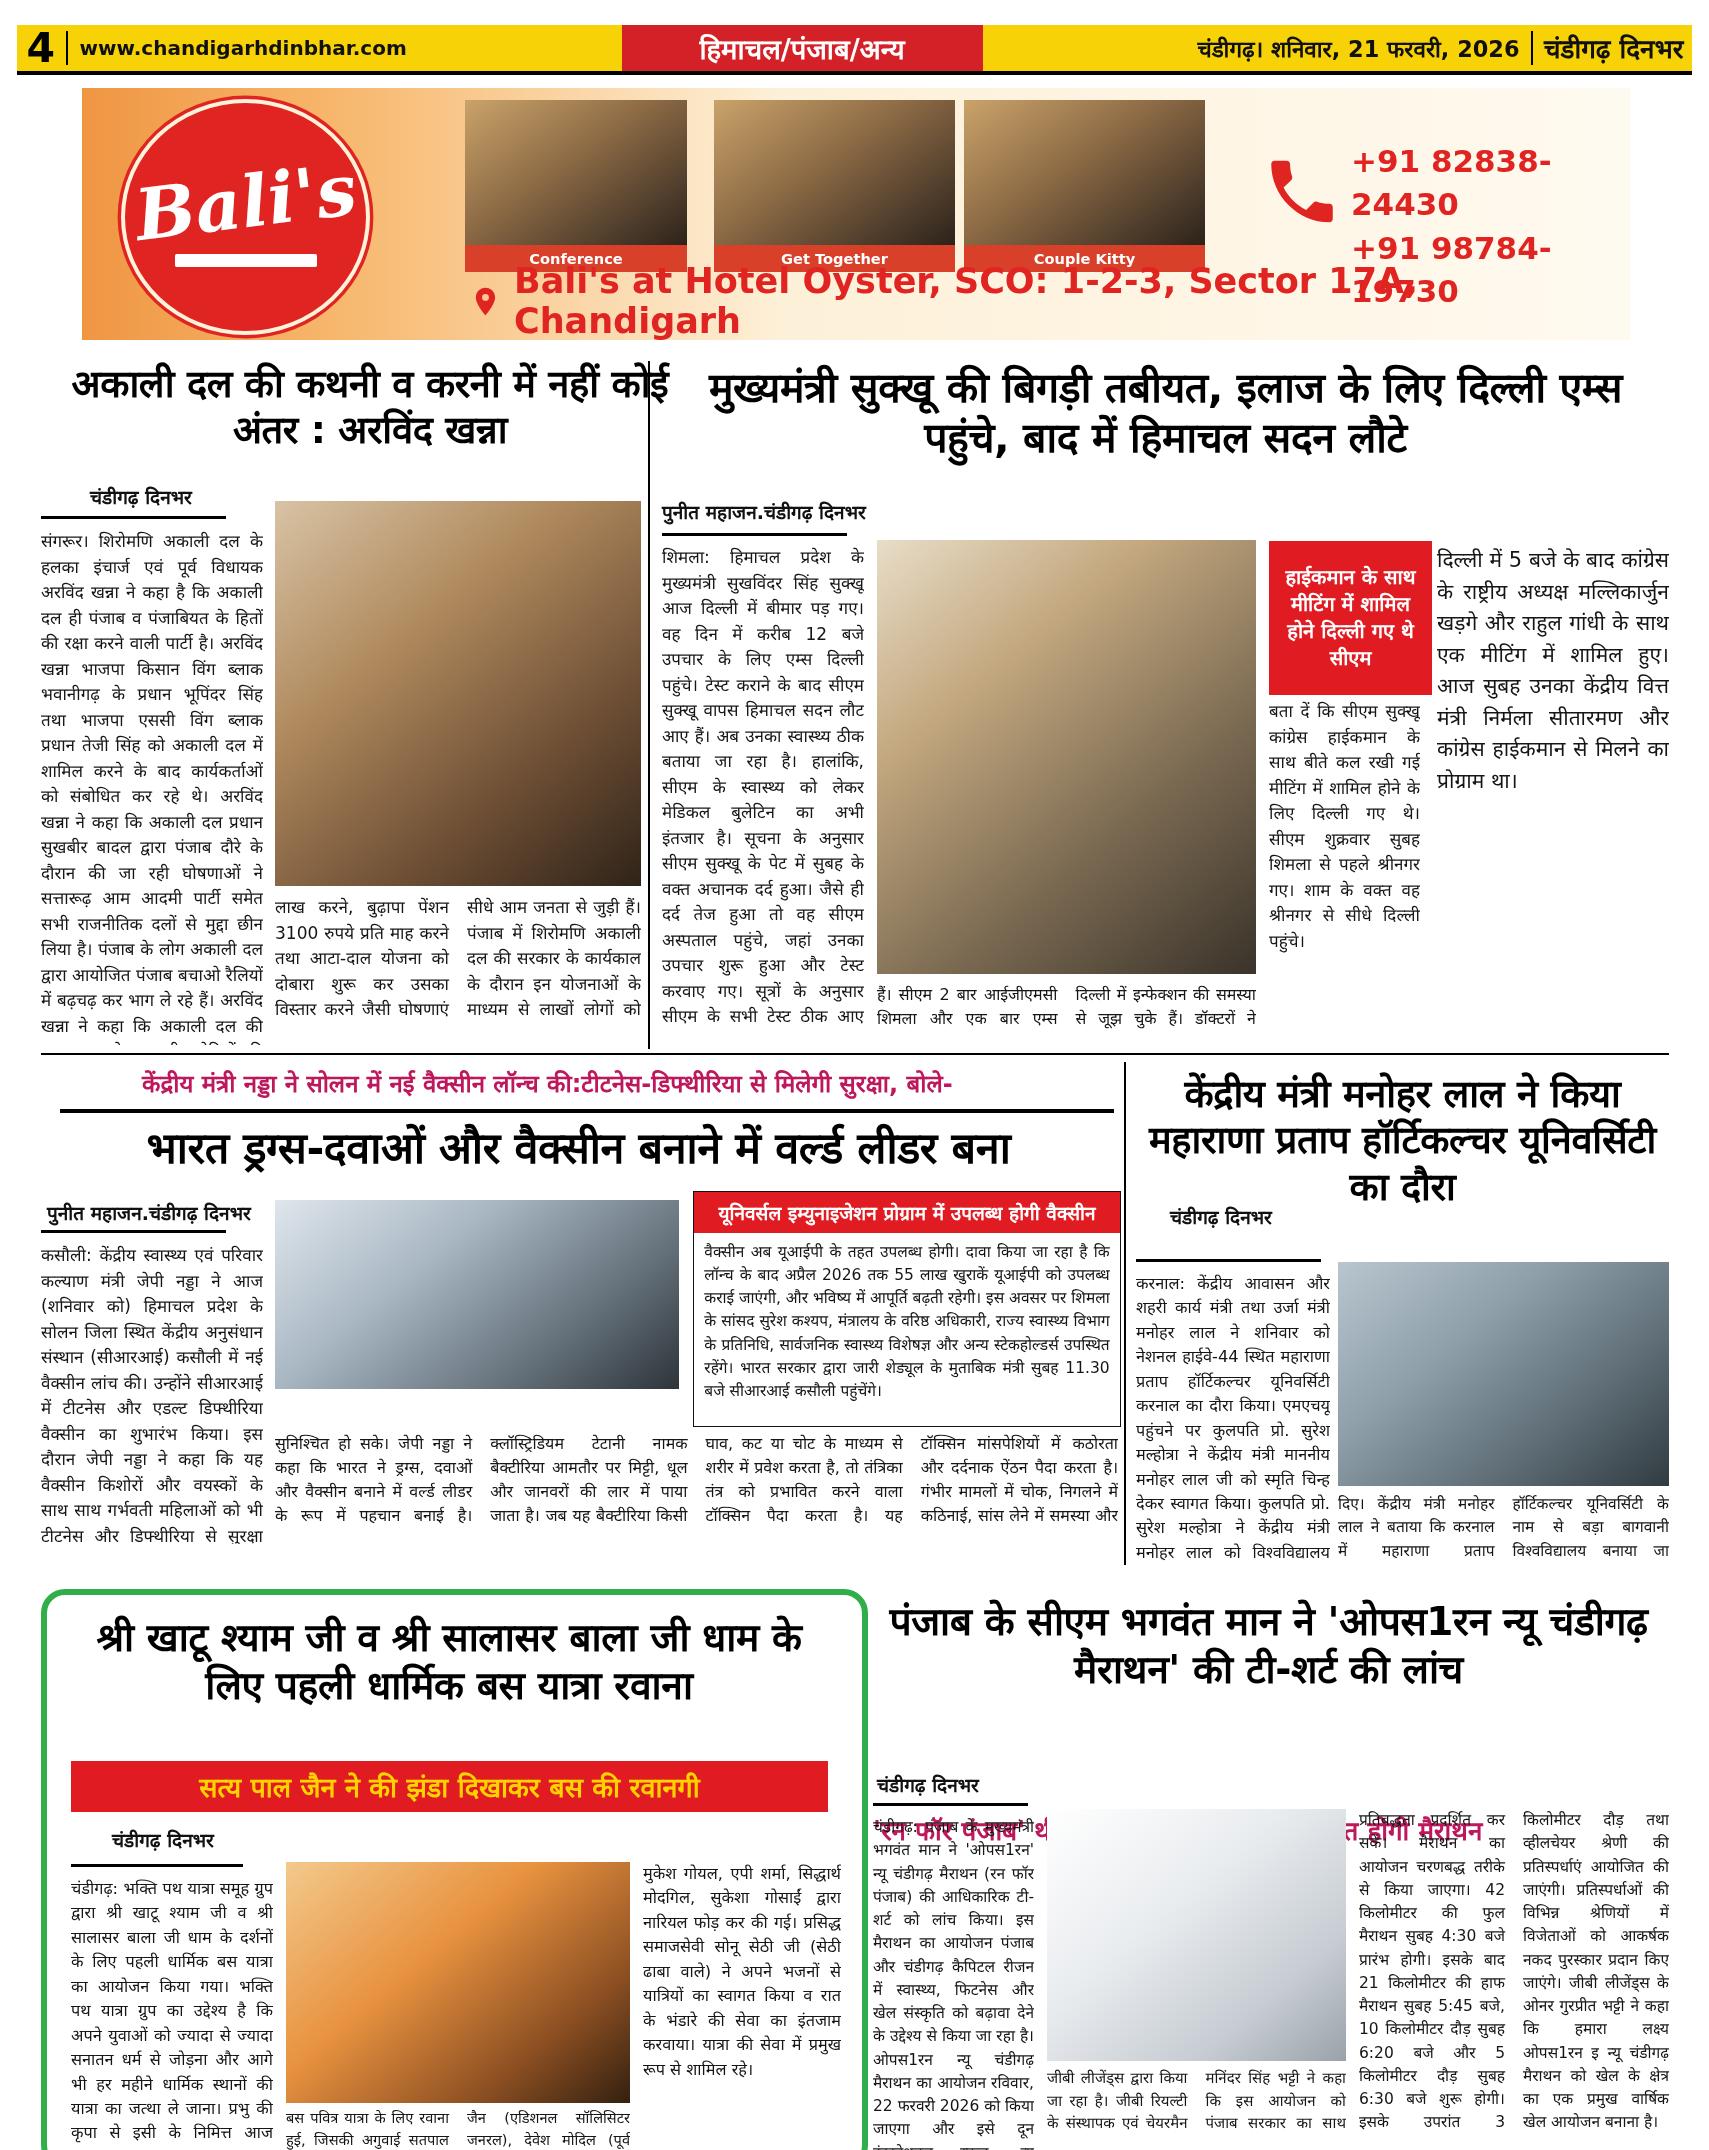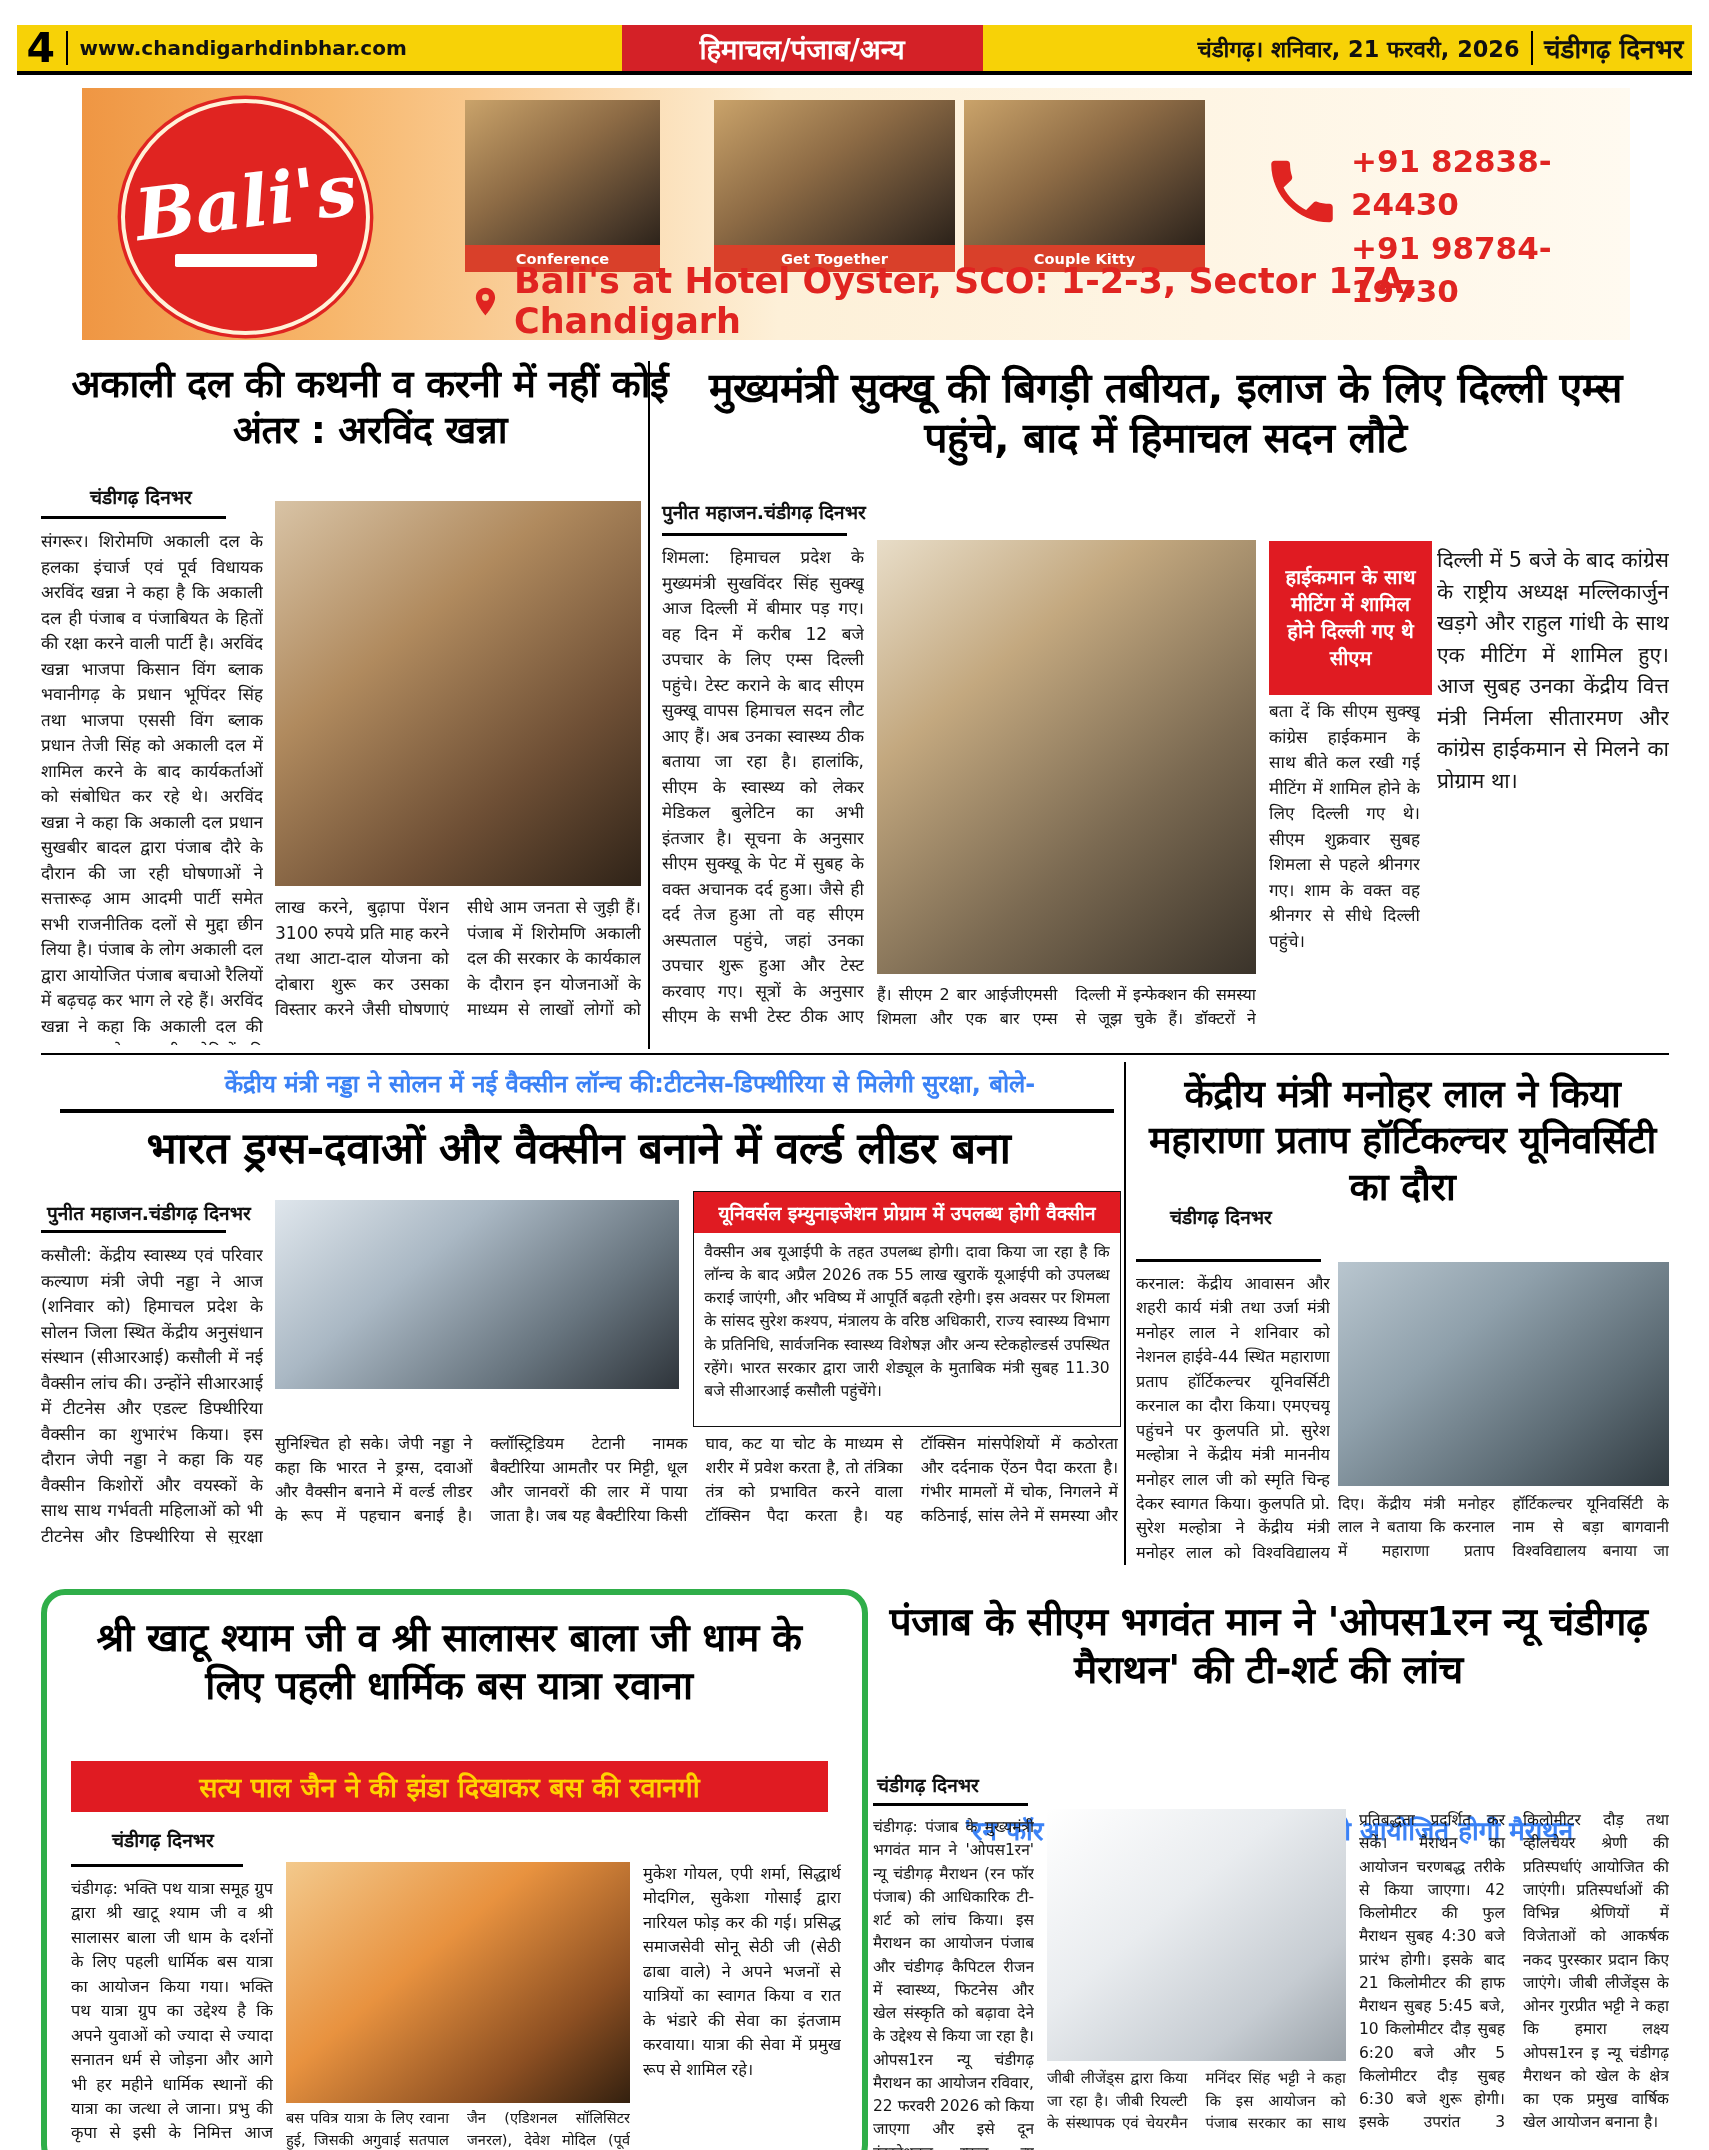--- a/index.html
+++ b/index.html
@@ -24,21 +24,21 @@
   .adlogo .script{font-family:"DejaVu Serif",serif;font-style:italic;font-weight:700;
           color:#fff;font-size:71px;transform:rotate(-7deg);line-height:1;}
   .adlogo .mini{background:#fff;height:13px;width:142px;margin-top:16.3px;border-radius:1.7px;}
   .adthumb{background:linear-gradient(145deg,#caa36a 0%,#8d6b45 40%,#4b3a2a 75%,#1d1712 100%);}
   .adthumb .lbl{position:absolute;left:0;right:0;bottom:0;height:27.5px;background:#d9402a;
         color:#fff;font-size:14.6px;font-weight:700;display:flex;align-items:center;justify-content:center;}
   .phones{color:#e02421;font-weight:800;font-size:31px;line-height:1.4;text-align:left;}
   .adaddr{color:#e02421;font-weight:800;font-size:35px;}
   
   .headline{font-weight:800;color:#000;text-align:center;line-height:1.22;letter-spacing:-0.4px;}
-  .kicker{font-weight:700;color:#3b82f6;text-align:center;}
+  .kicker{font-weight:700;color:#be185d;text-align:left;}
   .byline{font-weight:700;font-size:19px;}
   .rule{background:#000;height:3.4px;}
   .vrule{background:#000;width:1.7px;}
   .body{font-size:17px;line-height:1.5;text-align:justify;color:#151515;overflow:hidden;}
   .cols2{column-count:2;column-gap:18px;}
   .cols4{column-count:4;column-gap:18px;}
   .redbox-title{background:#e01b22;color:#fff;font-weight:800;text-align:center;
         display:flex;align-items:center;justify-content:center;}
   .boxed{border:1.3px solid #111;background:#fff;}
   .photo{background:linear-gradient(140deg,#b9c6cf 0%,#8fa0ab 35%,#5d6c75 70%,#313b41 100%);}
@@ -67,21 +67,21 @@
     <div class="hv"></div>
     <div class="brand" style="margin-right:8.6px;">चंडीगढ़ दिनभर</div>
   </div>
   <div class="abs blackline" style="left:17px;top:71px;width:1675px;height:4.3px;"></div>
 
   <div class="abs ad" style="left:82px;top:88px;width:1548px;height:252px;">
     <div class="abs adlogo" style="left:39px;top:11.2px;width:241px;height:228px;">
       <div class="script">Bali's</div>
       <div class="mini"></div>
     </div>
-    <div class="abs adthumb" style="left:383px;top:12px;width:195px;height:172px;">
+    <div class="abs adthumb" style="left:383px;top:12px;width:222px;height:172px;">
       <div class="lbl">Conference</div>
     </div>
     <div class="abs adthumb" style="left:632px;top:12px;width:241px;height:172px;">
       <div class="lbl">Get Together</div>
     </div>
     <div class="abs adthumb" style="left:882px;top:12px;width:241px;height:172px;">
       <div class="lbl">Couple Kitty</div>
     </div>
     <div class="abs" style="left:1179px;top:39px;width:82px;height:129px;">
       <svg viewBox="0 0 24 24" width="82" height="129">

